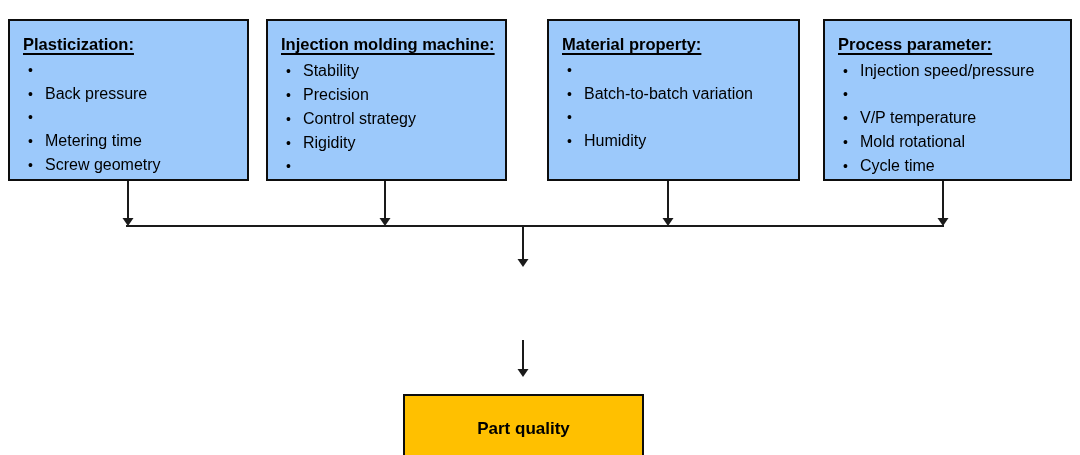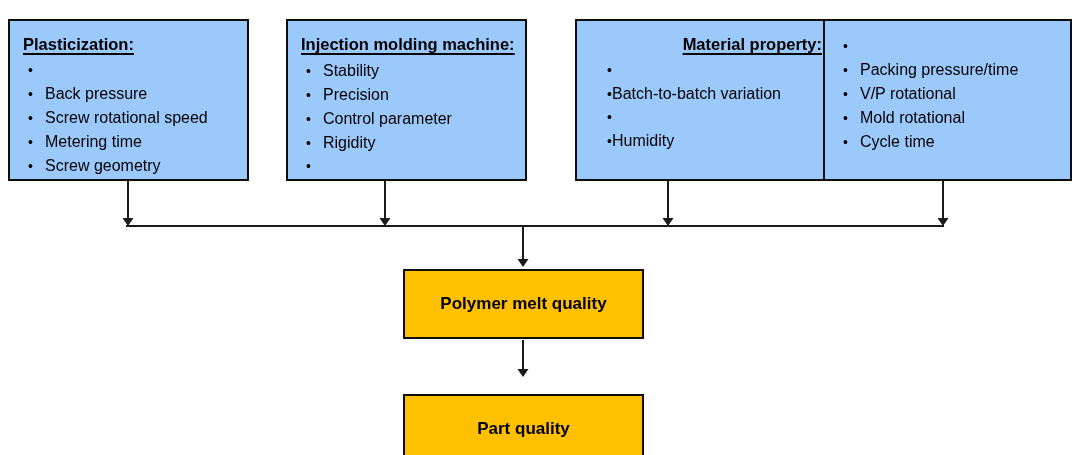--- a/index.html
+++ b/index.html
@@ -52,22 +52,22 @@
   }
   .bullet-icon {
     display: inline-block;
     width: 22px;
     min-width: 22px;
     padding-left: 5px;
     font-size: 14px;
   }
 
   .box-1 { left: 8px;   width: 241px; }
-  .box-2 { left: 286px; width: 241px; }
-  .box-3 { left: 575px; width: 253px; text-align: right; }
+  .box-2 { left: 266px; width: 241px; }
+  .box-3 { left: 547px; width: 253px; }
   .box-4 { left: 823px; width: 249px; }
 
   .outcome-box {
     position: absolute;
     left: 403px;
     width: 241px;
     height: 70px;
     background: var(--outcome-fill);
     border: 2px solid var(--outcome-border);
     display: flex;
@@ -105,21 +105,20 @@
     <ul class="bullet-list">
       <li class="bullet-item">
           <span class="bullet-icon">•</span>
         </li>
       <li class="bullet-item">
           <span class="bullet-icon">•</span>
           <span>Back pressure</span>
         </li>
       <li class="bullet-item">
           <span class="bullet-icon">•</span>
-          <span>Screw rotational speed</span>
         </li>
       <li class="bullet-item">
           <span class="bullet-icon">•</span>
           <span>Metering time</span>
         </li>
       <li class="bullet-item">
           <span class="bullet-icon">•</span>
           <span>Screw geometry</span>
         </li>
     </ul>
@@ -131,21 +130,21 @@
       <li class="bullet-item">
           <span class="bullet-icon">•</span>
           <span>Stability</span>
         </li>
       <li class="bullet-item">
           <span class="bullet-icon">•</span>
           <span>Precision</span>
         </li>
       <li class="bullet-item">
           <span class="bullet-icon">•</span>
-          <span>Control parameter</span>
+          <span>Control strategy</span>
         </li>
       <li class="bullet-item">
           <span class="bullet-icon">•</span>
           <span>Rigidity</span>
         </li>
       <li class="bullet-item">
           <span class="bullet-icon">•</span>
         </li>
     </ul>
   </div>
@@ -164,31 +163,32 @@
           <span class="bullet-icon">•</span>
         </li>
       <li class="bullet-item">
           <span class="bullet-icon">•</span>
           <span>Humidity</span>
         </li>
     </ul>
   </div>
 
   <div class="source-box box-4">
-    <ul class="bullet-list">
-      <li class="bullet-item">
-          <span class="bullet-icon">•</span>
-        </li>
-      <li class="bullet-item">
-          <span class="bullet-icon">•</span>
-          <span>Packing pressure/time</span>
-        </li>
-      <li class="bullet-item">
-          <span class="bullet-icon">•</span>
-          <span>V/P rotational</span>
+    <div class="box-title">Process parameter:</div>
+    <ul class="bullet-list">
+      <li class="bullet-item">
+          <span class="bullet-icon">•</span>
+          <span>Injection speed/pressure</span>
+        </li>
+      <li class="bullet-item">
+          <span class="bullet-icon">•</span>
+        </li>
+      <li class="bullet-item">
+          <span class="bullet-icon">•</span>
+          <span>V/P temperature</span>
         </li>
       <li class="bullet-item">
           <span class="bullet-icon">•</span>
           <span>Mold rotational</span>
         </li>
       <li class="bullet-item">
           <span class="bullet-icon">•</span>
           <span>Cycle time</span>
         </li>
     </ul>
@@ -211,20 +211,17 @@
     <g>
       <line x1="523" y1="217" x2="523" y2="251"></line>
       <polygon points="517.5,250 528.5,250 523,258"></polygon>
     </g>
     <g>
       <line x1="523" y1="331" x2="523" y2="361"></line>
       <polygon points="517.5,360 528.5,360 523,368"></polygon>
     </g>
   </svg>
 
-  <div class="outcome-box outcome-1">
-    <div class="box-label">Polymer melt quality</div>
-  </div>
   <div class="outcome-box outcome-2">
     <div class="box-label">Part quality</div>
   </div>
 
 </div>
 
 </body></html>

